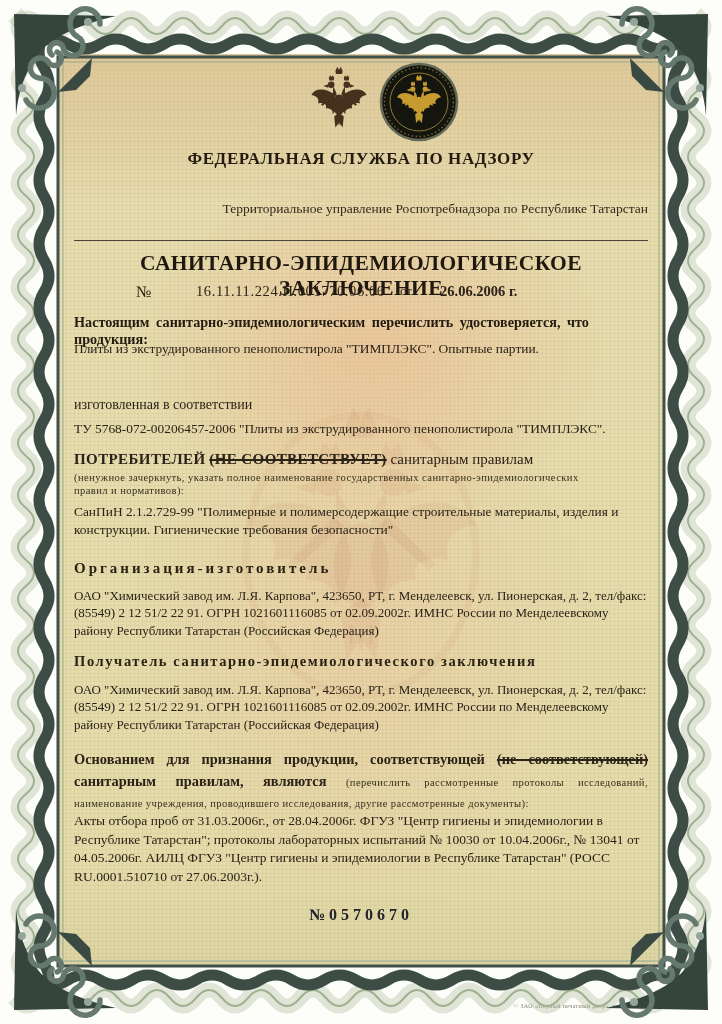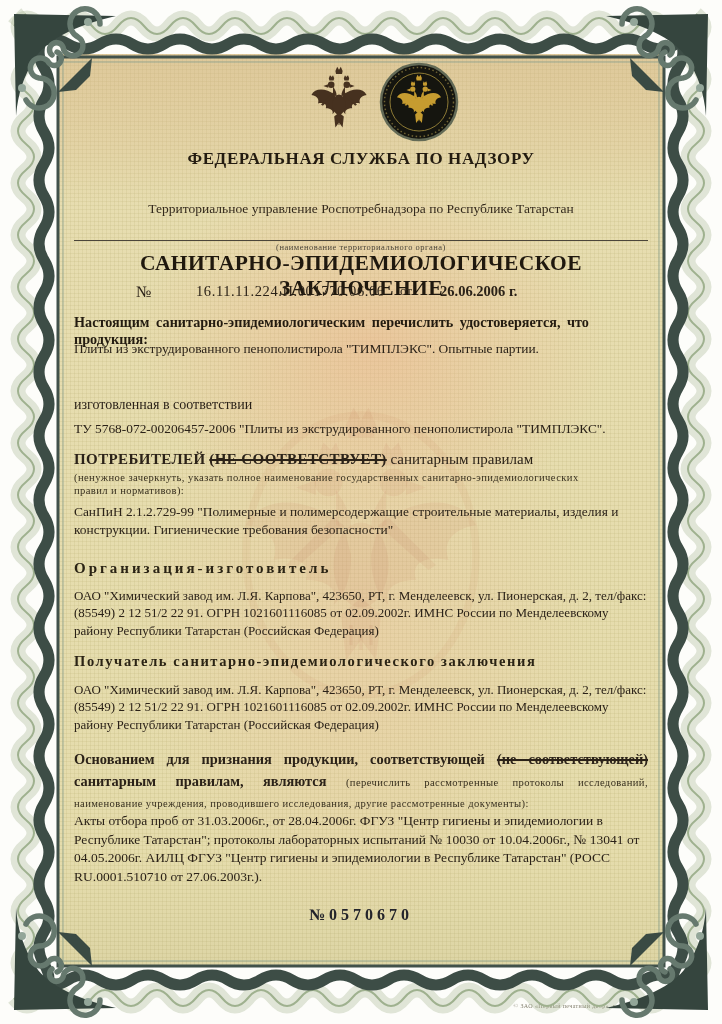--- a/index.html
+++ b/index.html
@@ -20,21 +20,21 @@
   }
   .watermark{position:absolute;left:50%;top:400px;transform:translateX(-50%);z-index:1;opacity:.9;}
   
   .frame{position:absolute;left:0;top:0;z-index:3;pointer-events:none;}
   
   .content{position:absolute;inset:0;z-index:2;padding-left:15px;}
   .blk{position:absolute;left:74px;right:74px;}
   .emblems{top:62px;display:flex;justify-content:center;align-items:flex-start;gap:10px;padding-left:46px;}
   .h1{top:149px;text-align:center;font-weight:bold;font-size:17px;letter-spacing:.6px;color:#231b10;}
   .h2{top:169px;text-align:center;font-weight:bold;font-size:16.5px;letter-spacing:.2px;color:#231b10;}
-  .terr{top:201px;text-align:center;font-size:13.5px;color:#33291c;}
+  .terr{top:201px;text-align:right;font-size:13.5px;color:#33291c;}
   .rule{top:240px;border-top:1.5px solid #4c463a;height:0;}
   .rule-cap{top:242px;text-align:center;font-size:8.5px;color:#4c463a;letter-spacing:.5px;}
   .title{top:251px;text-align:center;font-weight:bold;font-size:21.5px;letter-spacing:.4px;color:#1f180e;}
   .numrow{top:283px;height:22px;font-size:14.5px;}
   .numrow span{position:absolute;white-space:nowrap;}
   .no-lbl{left:62px;font-size:16px;}
   .no-val{left:122px;letter-spacing:.6px;}
   .ot-lbl{left:326px;font-size:13px;}
   .date-val{left:366px;font-weight:bold;}
   .intro{top:314px;font-weight:bold;font-size:14.2px;word-spacing:3px;color:#231b10;}
@@ -136,21 +136,20 @@
         <circle cx="40" cy="40" r="29" fill="none" stroke="#8d7a35" stroke-width="1"></circle>
         <g style="color:#c69c30;">
             <use href="#eagle-sym" x="16" y="11" width="48" height="58"></use>
           </g>
       </svg>
     </div>
 
     <div class="blk h1">ФЕДЕРАЛЬНАЯ СЛУЖБА ПО НАДЗОРУ</div>
     <div class="blk terr">Территориальное управление Роспотребнадзора по Республике Татарстан</div>
     <div class="blk rule"></div>
-    <div class="blk rule-cap">(наименование территориального органа)</div>
     <div class="blk title">САНИТАРНО-ЭПИДЕМИОЛОГИЧЕСКОЕ ЗАКЛЮЧЕНИЕ</div>
 
     <div class="blk numrow" style="left:74px;right:74px;">
       <span class="no-lbl">№</span>
       <span class="no-val">16.11.11.224.П.001770.06.06</span>
       <span class="ot-lbl">от</span>
       <span class="date-val">26.06.2006 г.</span>
     </div>
 
     <div class="blk intro">Настоящим санитарно-эпидемиологическим перечислить удостоверяется, что продукция:</div>

